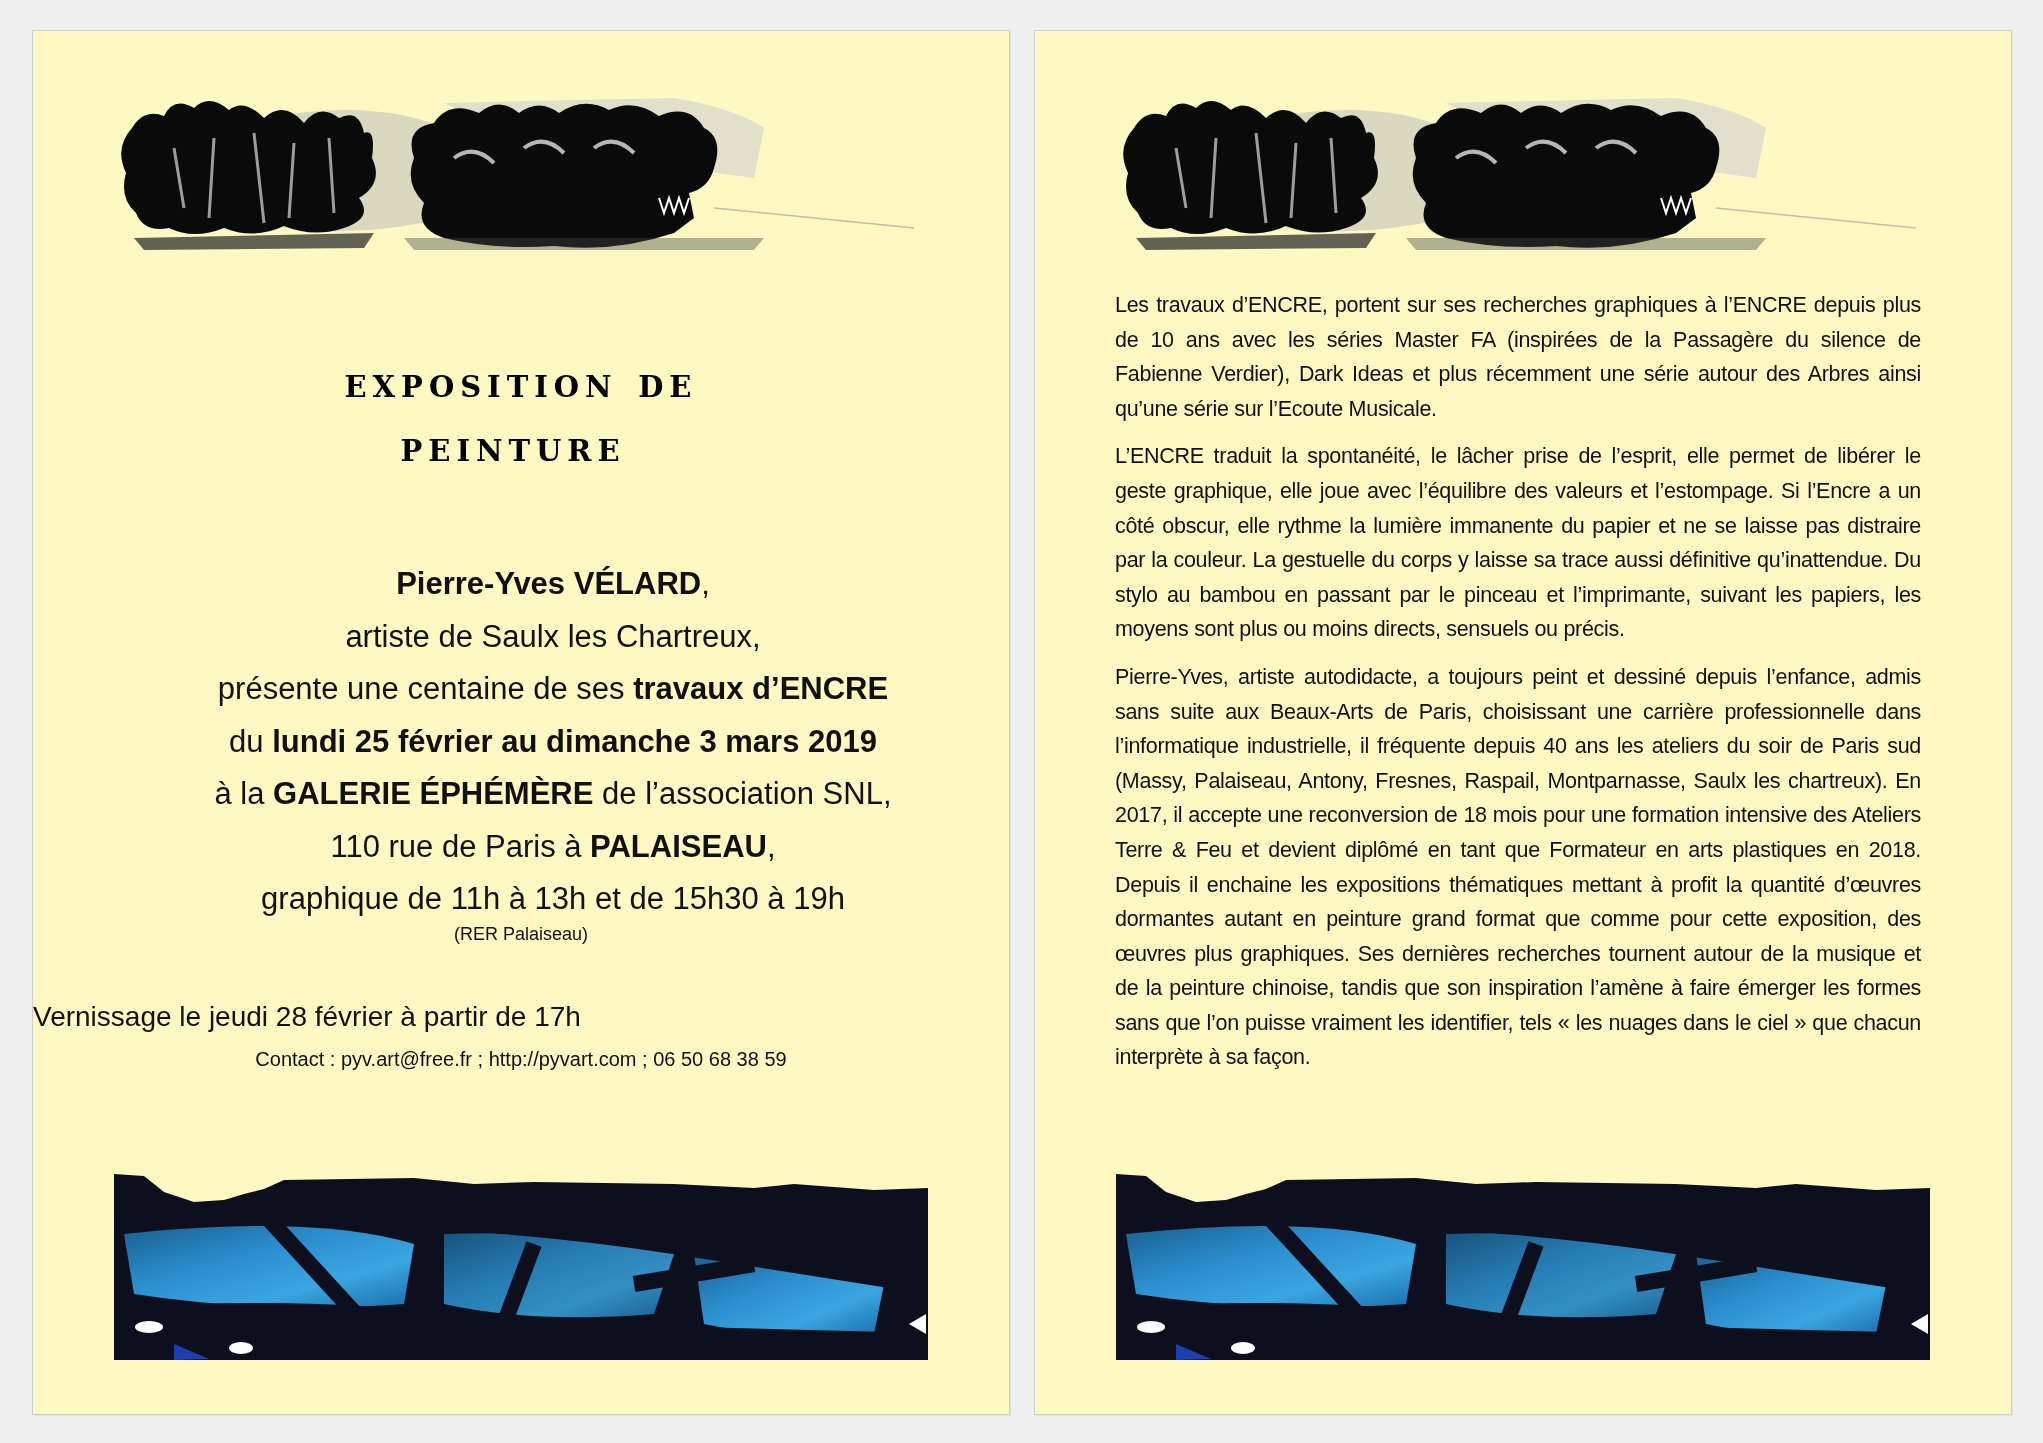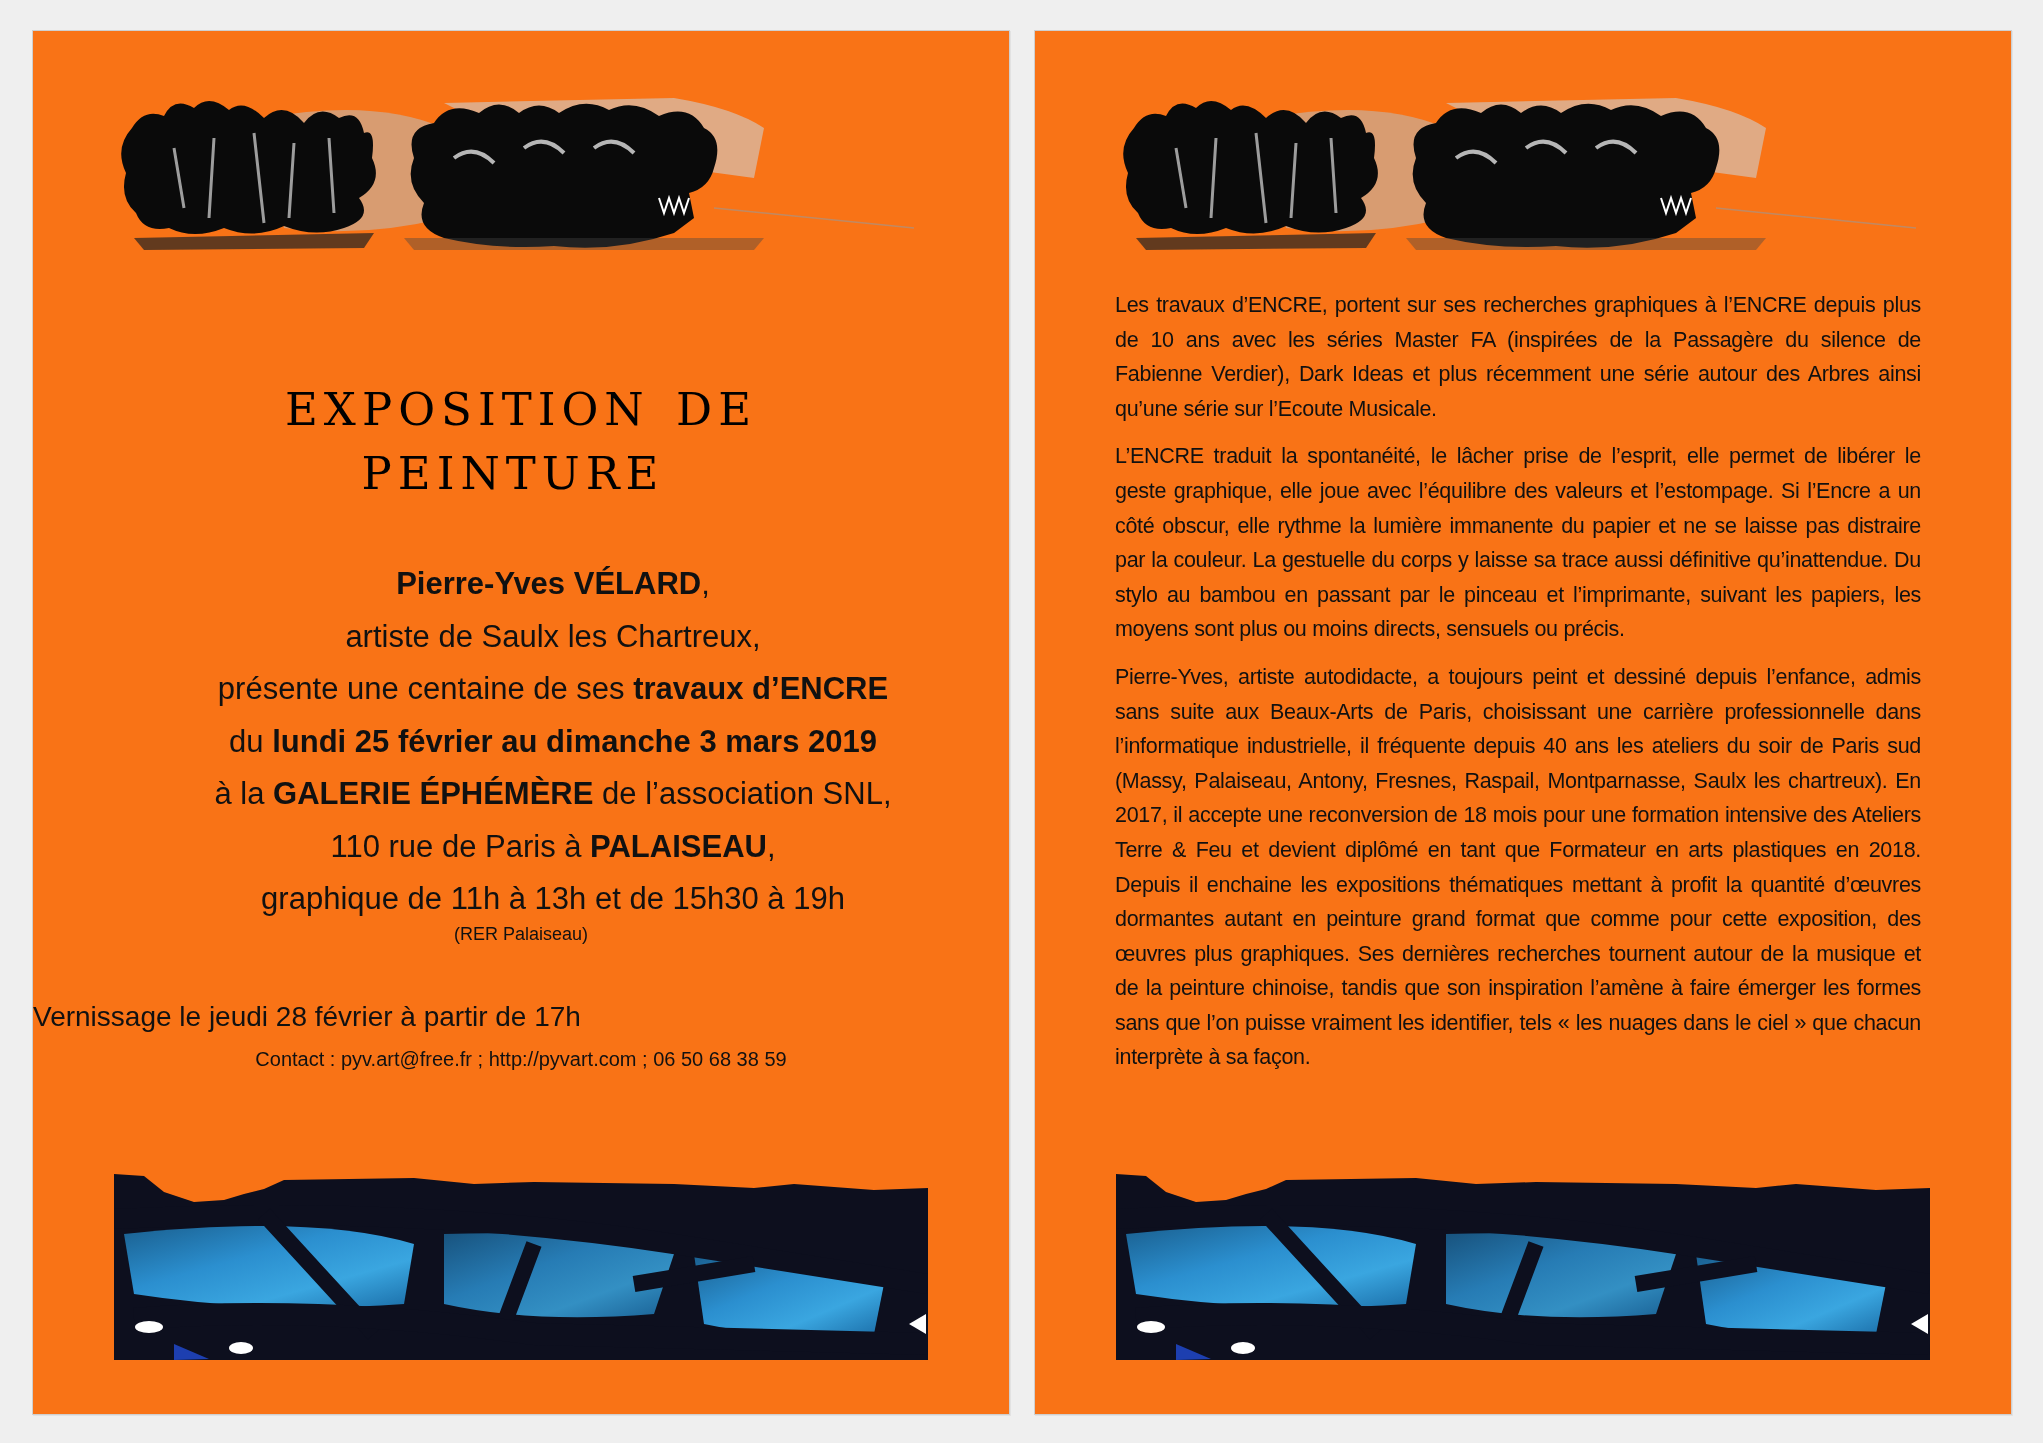--- a/index.html
+++ b/index.html
@@ -2,32 +2,32 @@
 <html><head>
 <meta charset="utf-8">
 <style>
   html, body { margin:0; padding:0; }
   body {
     width:2043px; height:1443px; background:#efefef; position:relative; overflow:hidden;
     font-family:"Liberation Sans", sans-serif; color:#111;
   }
   .page {
     position:absolute; top:30px; width:976px; height:1383px;
-    background:#f97316; border:1px solid #cfcfcf; box-shadow:1px 1px 0 #e2e2e2;
+    background:#fef9c3; border:1px solid #cfcfcf; box-shadow:1px 1px 0 #e2e2e2;
   }
   #page-left { left:32px; }
   #page-right { left:1034px; }
 
   .ink-banner { position:absolute; left:81px; top:57px; width:812px; height:170px; }
   .blue-banner { position:absolute; left:81px; top:1143px; width:814px; height:186px; }
 
   .title {
     position:absolute; left:0; width:100%; top:320px; text-align:center;
-    font-family:"DejaVu Serif", serif; font-weight:normal; font-size:64px; line-height:64px;
-    letter-spacing:6px; font-variant:small-caps; text-transform:lowercase; color:#000;margin-top:20px;
+    font-family:"DejaVu Serif", serif; font-weight:bold; font-size:42px; line-height:64px;
+    letter-spacing:6px; font-variant:small-caps; text-transform:lowercase; color:#000;
   }
   .title .line { display:block; }
   .title .line2 { margin-left:-16px; }
 
   .info {
     position:absolute; left:0; width:100%; top:527px; text-align:center;
     font-family:"Liberation Sans Narrow","Liberation Sans", sans-serif;
     font-size:31px; line-height:52.5px; color:#111;padding-left:32px;
   }
   .info .ln { display:block; white-space:nowrap; }

